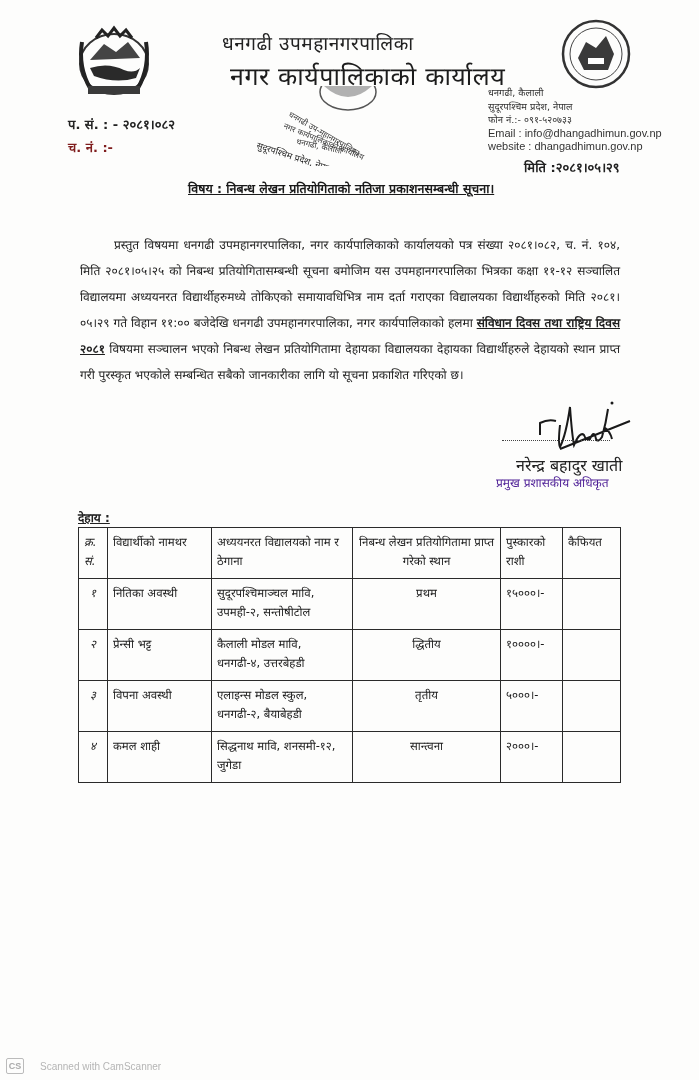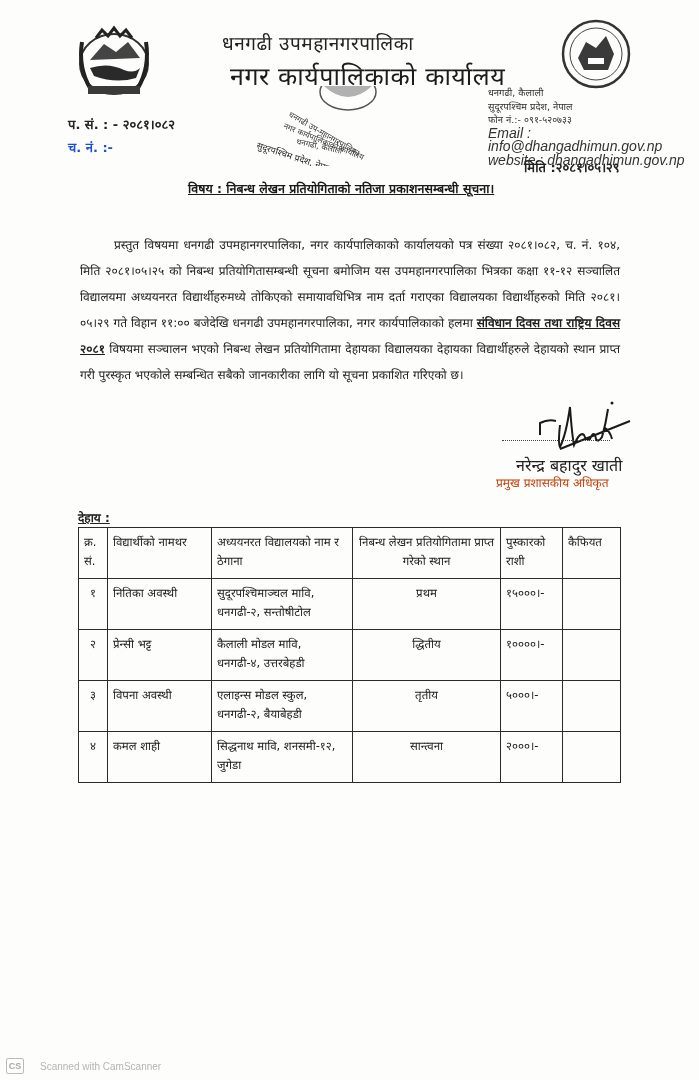--- a/index.html
+++ b/index.html
@@ -6,39 +6,39 @@
   body {
     width:699px; height:1080px; background:#fdfdfc; position:relative; overflow:hidden;
     font-family: "DejaVu Sans", "Liberation Sans", sans-serif; color:#1a1a1a;
   }
   .abs { position:absolute; }
   .emblem-left { left:68px; top:22px; width:92px; height:78px; }
   .emblem-right { left:560px; top:18px; width:72px; height:72px; }
   .org1 { left:222px; top:30px; font-size:19px; letter-spacing:0.5px; color:#222; white-space:nowrap; }
   .org2 { left:230px; top:58px; font-size:25px; letter-spacing:0.5px; color:#1c1c1c; white-space:nowrap; }
   .refno { left:68px; top:115px; font-size:13px; color:#222; font-weight:bold; }
-  .dispatch { left:68px; top:138px; font-size:13px; color:#1d4ed8; font-weight:bold; }
+  .dispatch { left:68px; top:138px; font-size:13px; color:#7f1d1d; font-weight:bold; }
   .addr { left:488px; top:86px; font-size:9.5px; line-height:13.5px; color:#333; }
-  .addr .latin { font-family:"Liberation Sans", sans-serif; font-size:14px;font-style:italic; }
+  .addr .latin { font-family:"Liberation Sans", sans-serif; font-size:11px; }
   .date { left:524px; top:158px; font-size:13px; font-weight:bold; color:#222; }
   .stamp { left:248px; top:86px; width:180px; height:80px; }
   .subject { left:188px; top:180px; font-size:12.5px; font-weight:bold; text-decoration:underline; color:#1a1a1a; white-space:nowrap; }
   .body-text { left:80px; top:232px; width:540px; font-size:12px; line-height:26px; color:#1e1e1e; text-align:justify; }
   .body-text .indent { display:inline-block; width:34px; }
   .body-text .u { text-decoration:underline; font-weight:bold; }
   .sig { left:500px; top:395px; width:140px; height:60px; }
   .sig-dots { left:502px; top:440px; width:108px; border-bottom:1.5px dotted #444; }
   .signer-name { left:516px; top:454px; font-size:16px; color:#222; }
-  .signer-title { left:496px; top:474px; font-size:12px; color:#c2410c; }
+  .signer-title { left:496px; top:474px; font-size:12px; color:#4c1d95; }
   .annex { left:78px; top:509px; font-size:12px; font-weight:bold; text-decoration:underline; color:#222; }
   table.res { position:absolute; left:78px; top:527px; border-collapse:collapse; font-size:11.5px; color:#1c1c1c; }
   table.res td, table.res th { border:1.3px solid #2a2a2a; vertical-align:top; padding:5px 5px; font-weight:normal; text-align:left; line-height:19px; }
   table.res tr.head th { height:40px; }
   table.res tr.row td { height:40px; }
-  .c-sn { width:18px; text-align:center !important; }
+  .c-sn { width:18px; text-align:center !important;font-style:italic; }
   .c-name { width:93px; }
   .c-school { width:130px; text-align:left; }
   .c-place { width:137px; text-align:center !important; }
   .c-amt { width:51px; }
   .c-rem { width:47px; }
   th.c-place { text-align:left; }
   .footer { left:6px; top:1058px; font-size:10px; color:#b5b5b5; font-family:"Liberation Sans", sans-serif; display:flex; align-items:center; gap:16px; }
   .cs-logo { width:16px; height:14px; border:1.5px solid #bbb; border-radius:2px; font-size:9px; font-weight:bold; color:#aaa; display:flex; align-items:center; justify-content:center; }
 </style>
 </head>
@@ -107,21 +107,21 @@
     <th class="c-sn" style="text-align:left !important">क्र. सं.</th>
     <th class="c-name">विद्यार्थीको नामथर</th>
     <th class="c-school">अध्ययनरत विद्यालयको नाम र ठेगाना</th>
     <th class="c-place">निबन्ध लेखन प्रतियोगितामा प्राप्त गरेको स्थान</th>
     <th class="c-amt">पुस्कारको राशी</th>
     <th class="c-rem">कैफियत</th>
   </tr>
   <tr class="row">
     <td class="c-sn">१</td>
     <td class="c-name">नितिका अवस्थी</td>
-    <td class="c-school">सुदूरपश्चिमाञ्चल मावि, धनगढी-२, सन्तोषीटोल</td>
+    <td class="c-school">सुदूरपश्चिमाञ्चल मावि, उपमही-२, सन्तोषीटोल</td>
     <td class="c-place">प्रथम</td>
     <td class="c-amt">१५०००।-</td>
     <td class="c-rem"></td>
   </tr>
   <tr class="row">
     <td class="c-sn">२</td>
     <td class="c-name">प्रेन्सी भट्ट</td>
     <td class="c-school">कैलाली मोडल मावि, धनगढी-४, उत्तरबेहडी</td>
     <td class="c-place">द्धितीय</td>
     <td class="c-amt">१००००।-</td>

